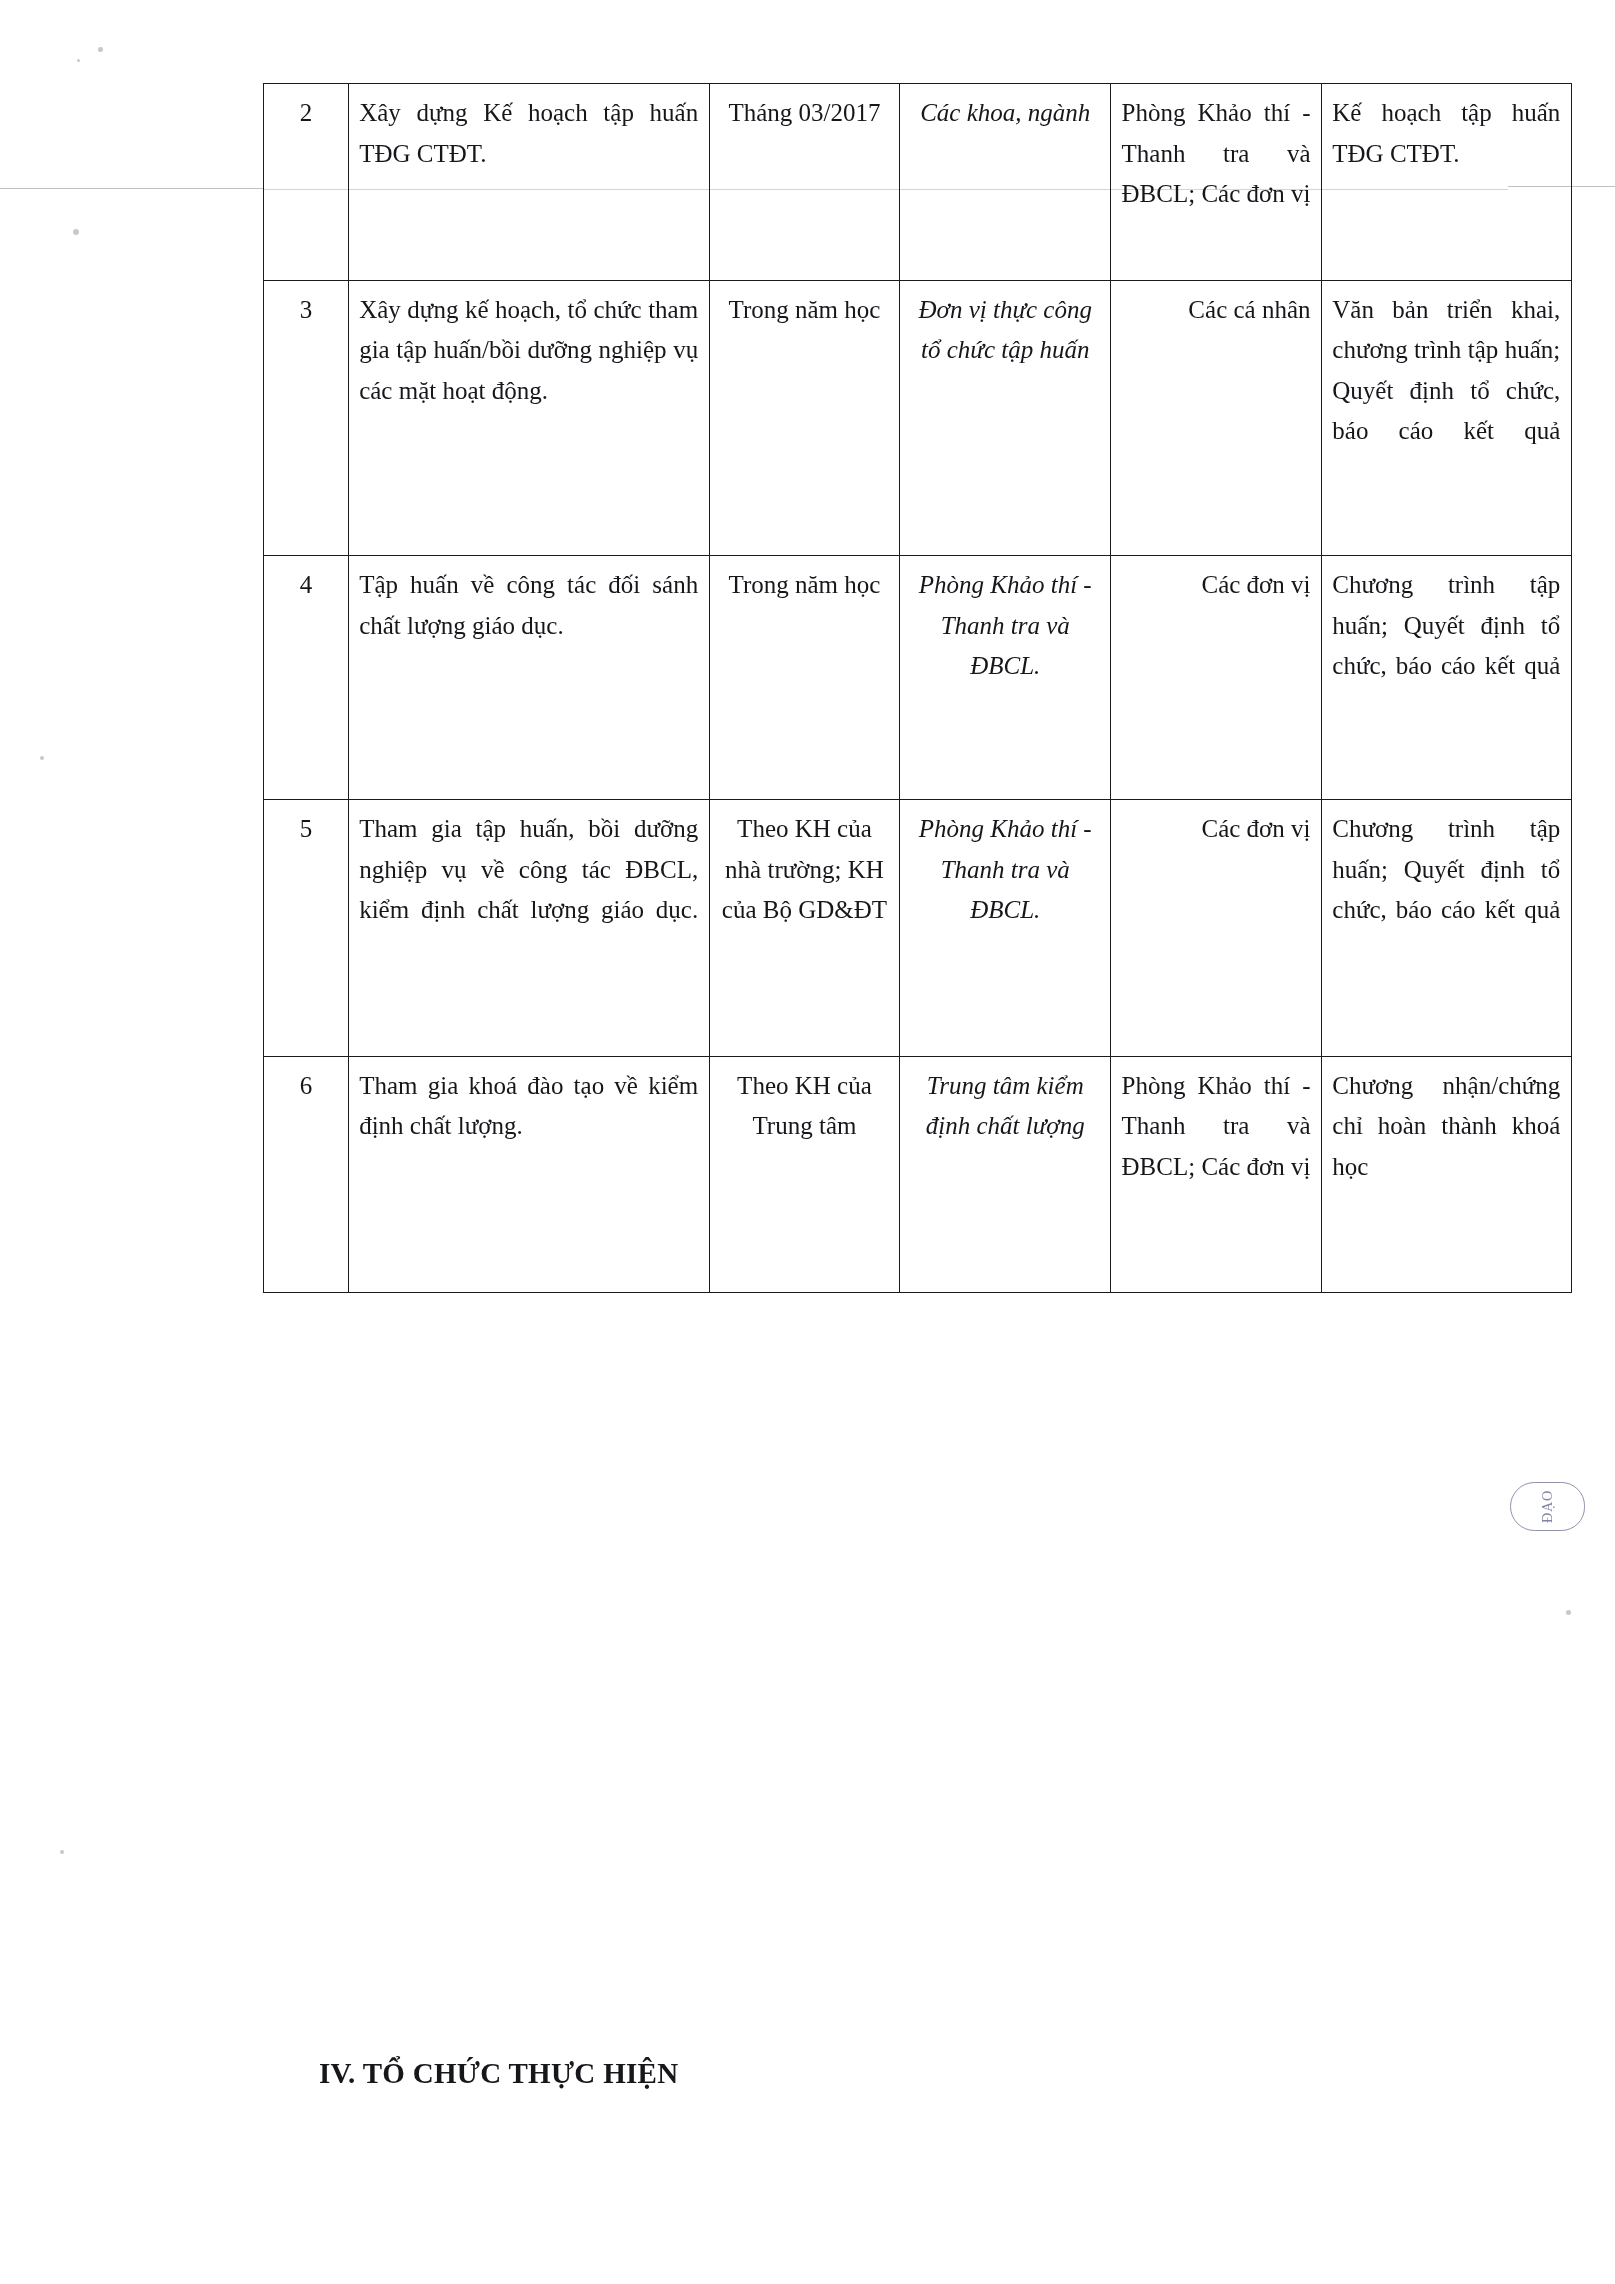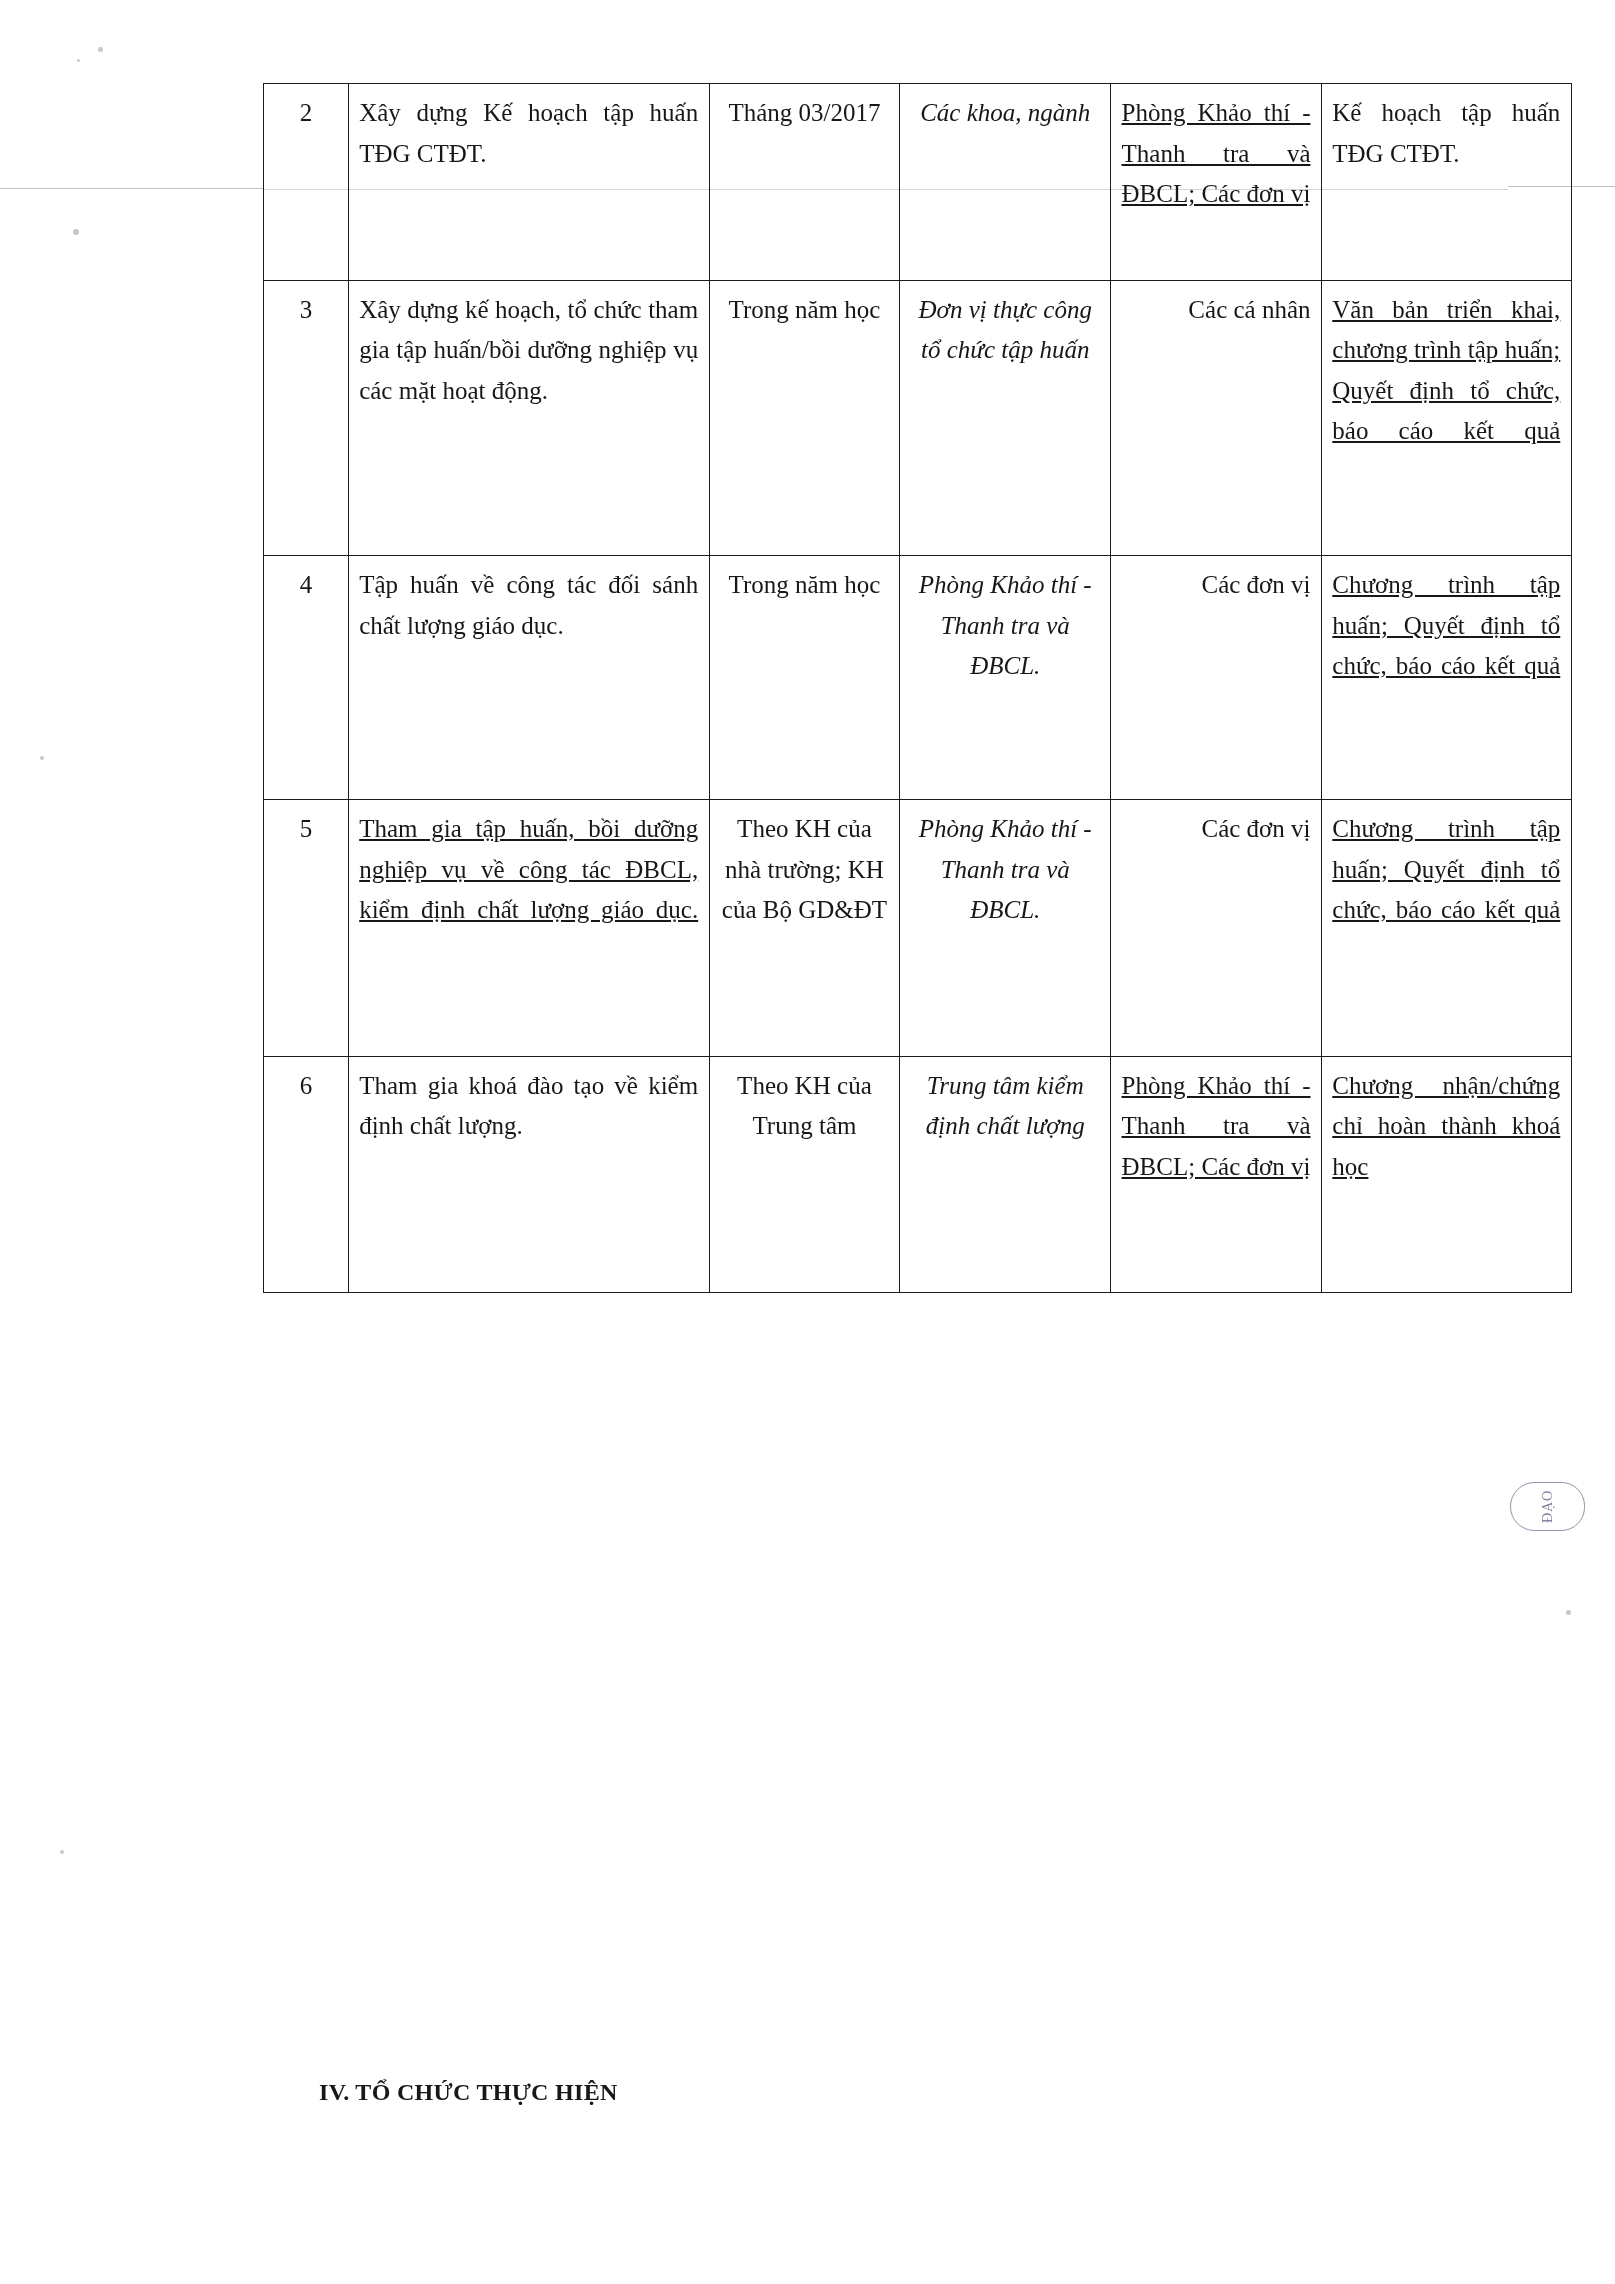--- a/index.html
+++ b/index.html
@@ -45,38 +45,37 @@
     padding: 9px 10.4px 11.7px 10.4px;
     font-size: 25px;
     line-height: 1.62;
   }
   .col-no      { width: 63px;  text-align: center; vertical-align: middle; }
   .col-task    { width: 339px; text-align: justify; text-align-last: left; }
   .col-time    { width: 169px; text-align: center; }
   .col-unit    { width: 189px; text-align: center; font-style: italic; }
   .col-coord   { width: 189px; text-align: right; }
   .col-result  { width: 228px; text-align: justify; text-align-last: left; }
-  .justify   { text-align: justify; text-align-last: justify; text-decoration: underline; }
+  .justify   { text-align: justify; text-align-last: justify; }
 
   
   .r2 td { height: 175px; }
   .r3 td { height: 254px; }
   .r4 td { height: 222px; }
   .r5 td { height: 235px; }
   .r6 td { height: 215px; }
 
   
   .section-heading {
     position: absolute;
     left: 319px;
     top: 2057px;
-    font-size: 24px;
+    font-size: 29px;
     font-weight: bold;
     letter-spacing: 0.3px;
-    margin-top: 22px;
   }
 
   
   .stamp {
     position: absolute;
     left: 1523px;
     top: 1469px;
     width: 47px;
     height: 73px;
     border: 1.3px solid #7d7f9c;

